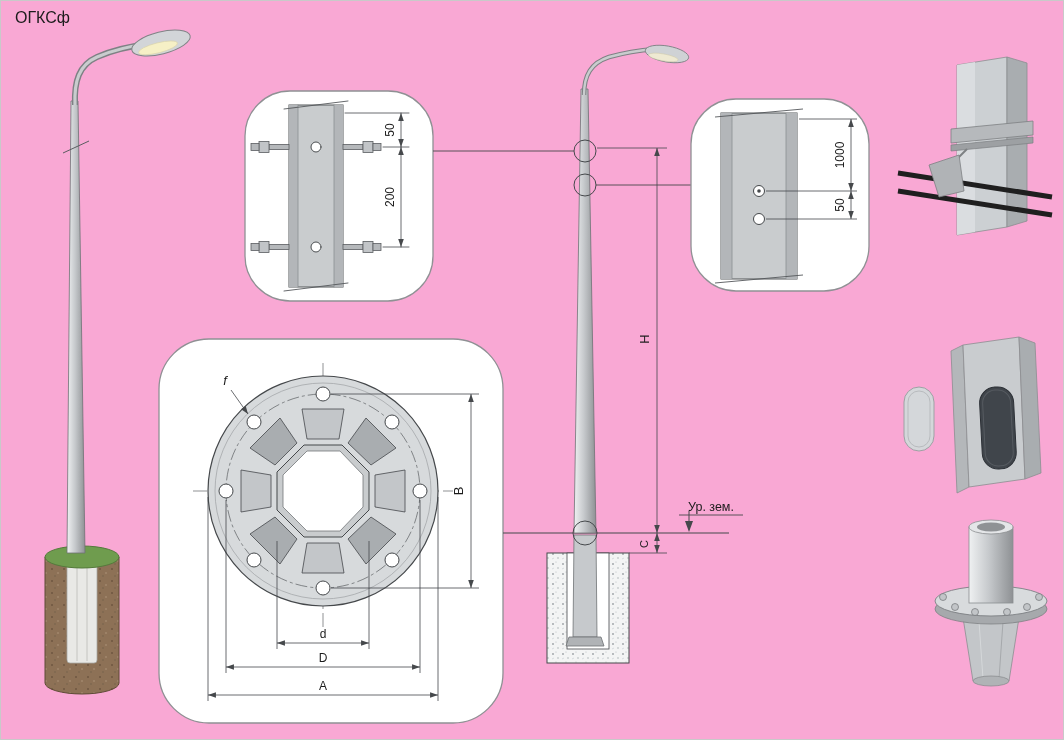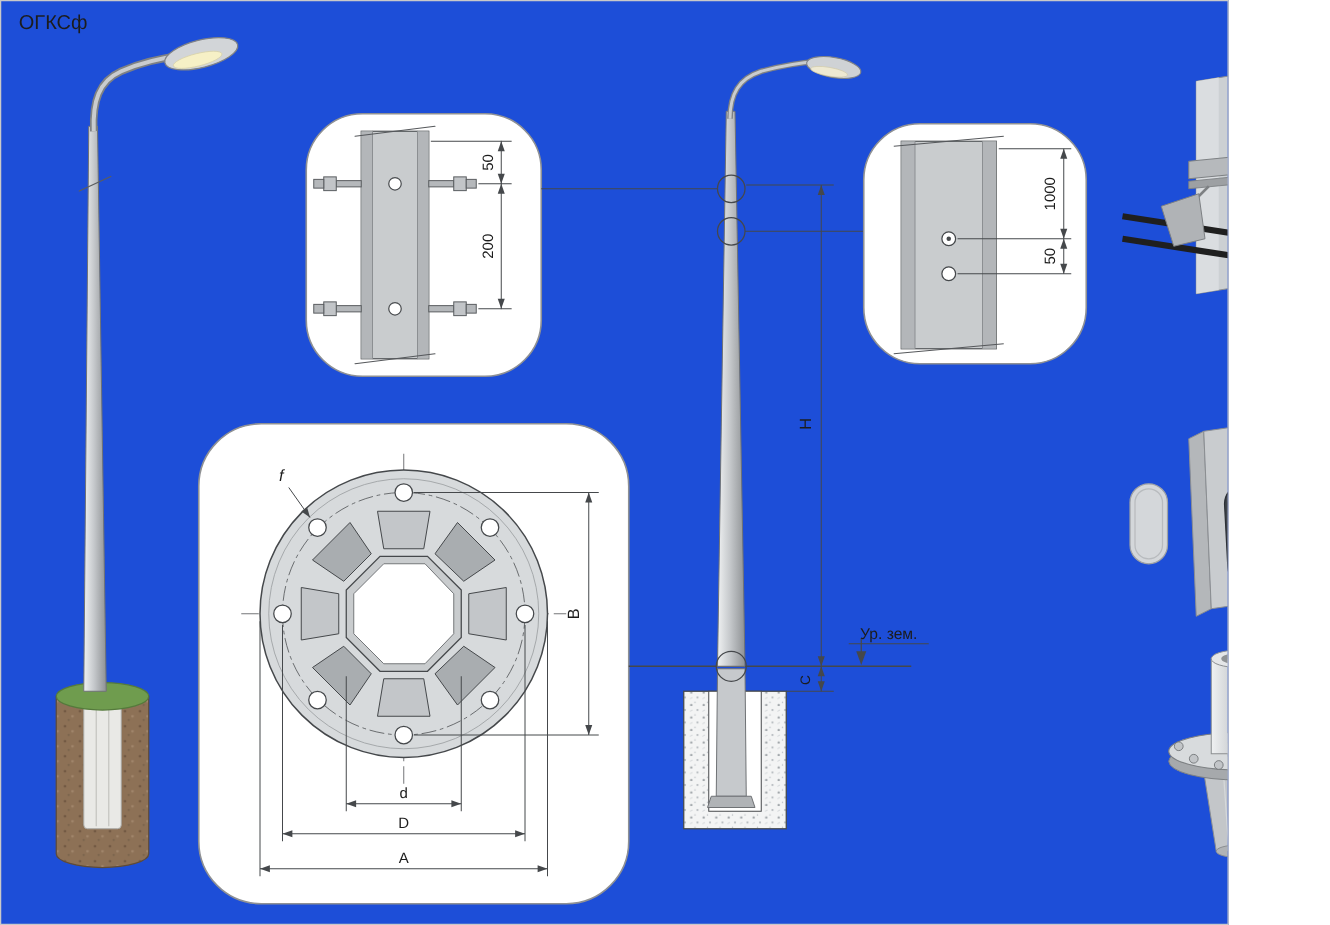--- a/index.html
+++ b/index.html
@@ -1,17 +1,17 @@
 <!DOCTYPE html>
 <html><head>
 <meta charset="utf-8">
 <style>
   html,body{margin:0;padding:0;background:#ffffff;}
   .canvas{
-    position:relative;width:983px;height:740px;background:#1d4ed8;
+    position:relative;width:1064px;height:740px;background:#f9a8d4;
     border:1px solid #c9c9c9;box-sizing:border-box;overflow:hidden;
     font-family:"Liberation Sans", sans-serif;
   }
   svg{position:absolute;left:0;top:0;}
   text{font-family:"Liberation Sans", sans-serif;fill:#1c1c1c;}
 </style>
 </head>
 <body>
 
 <div class="canvas">

